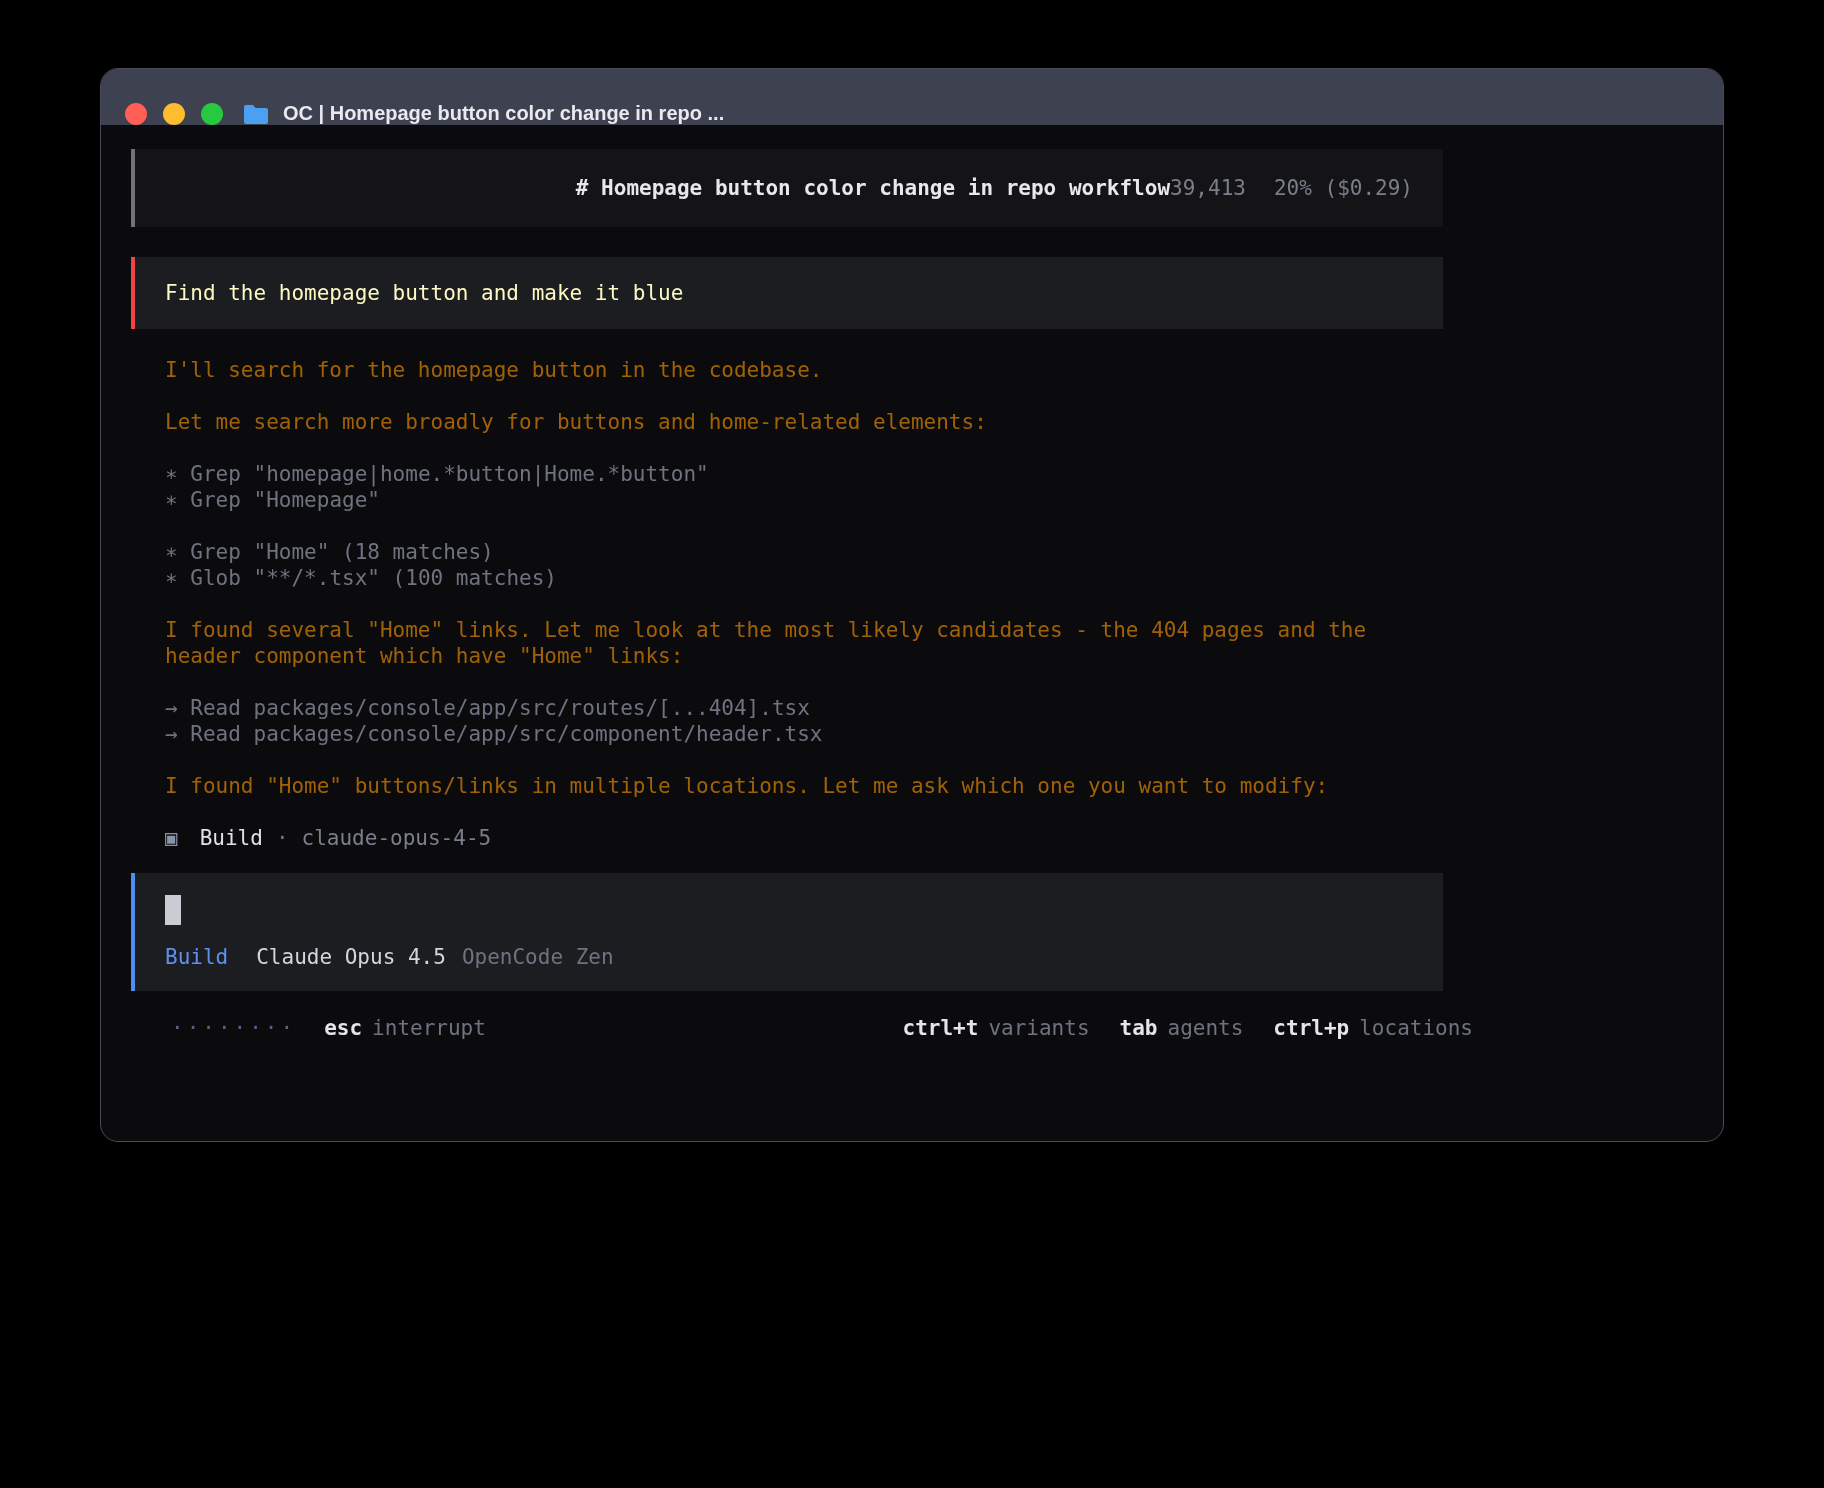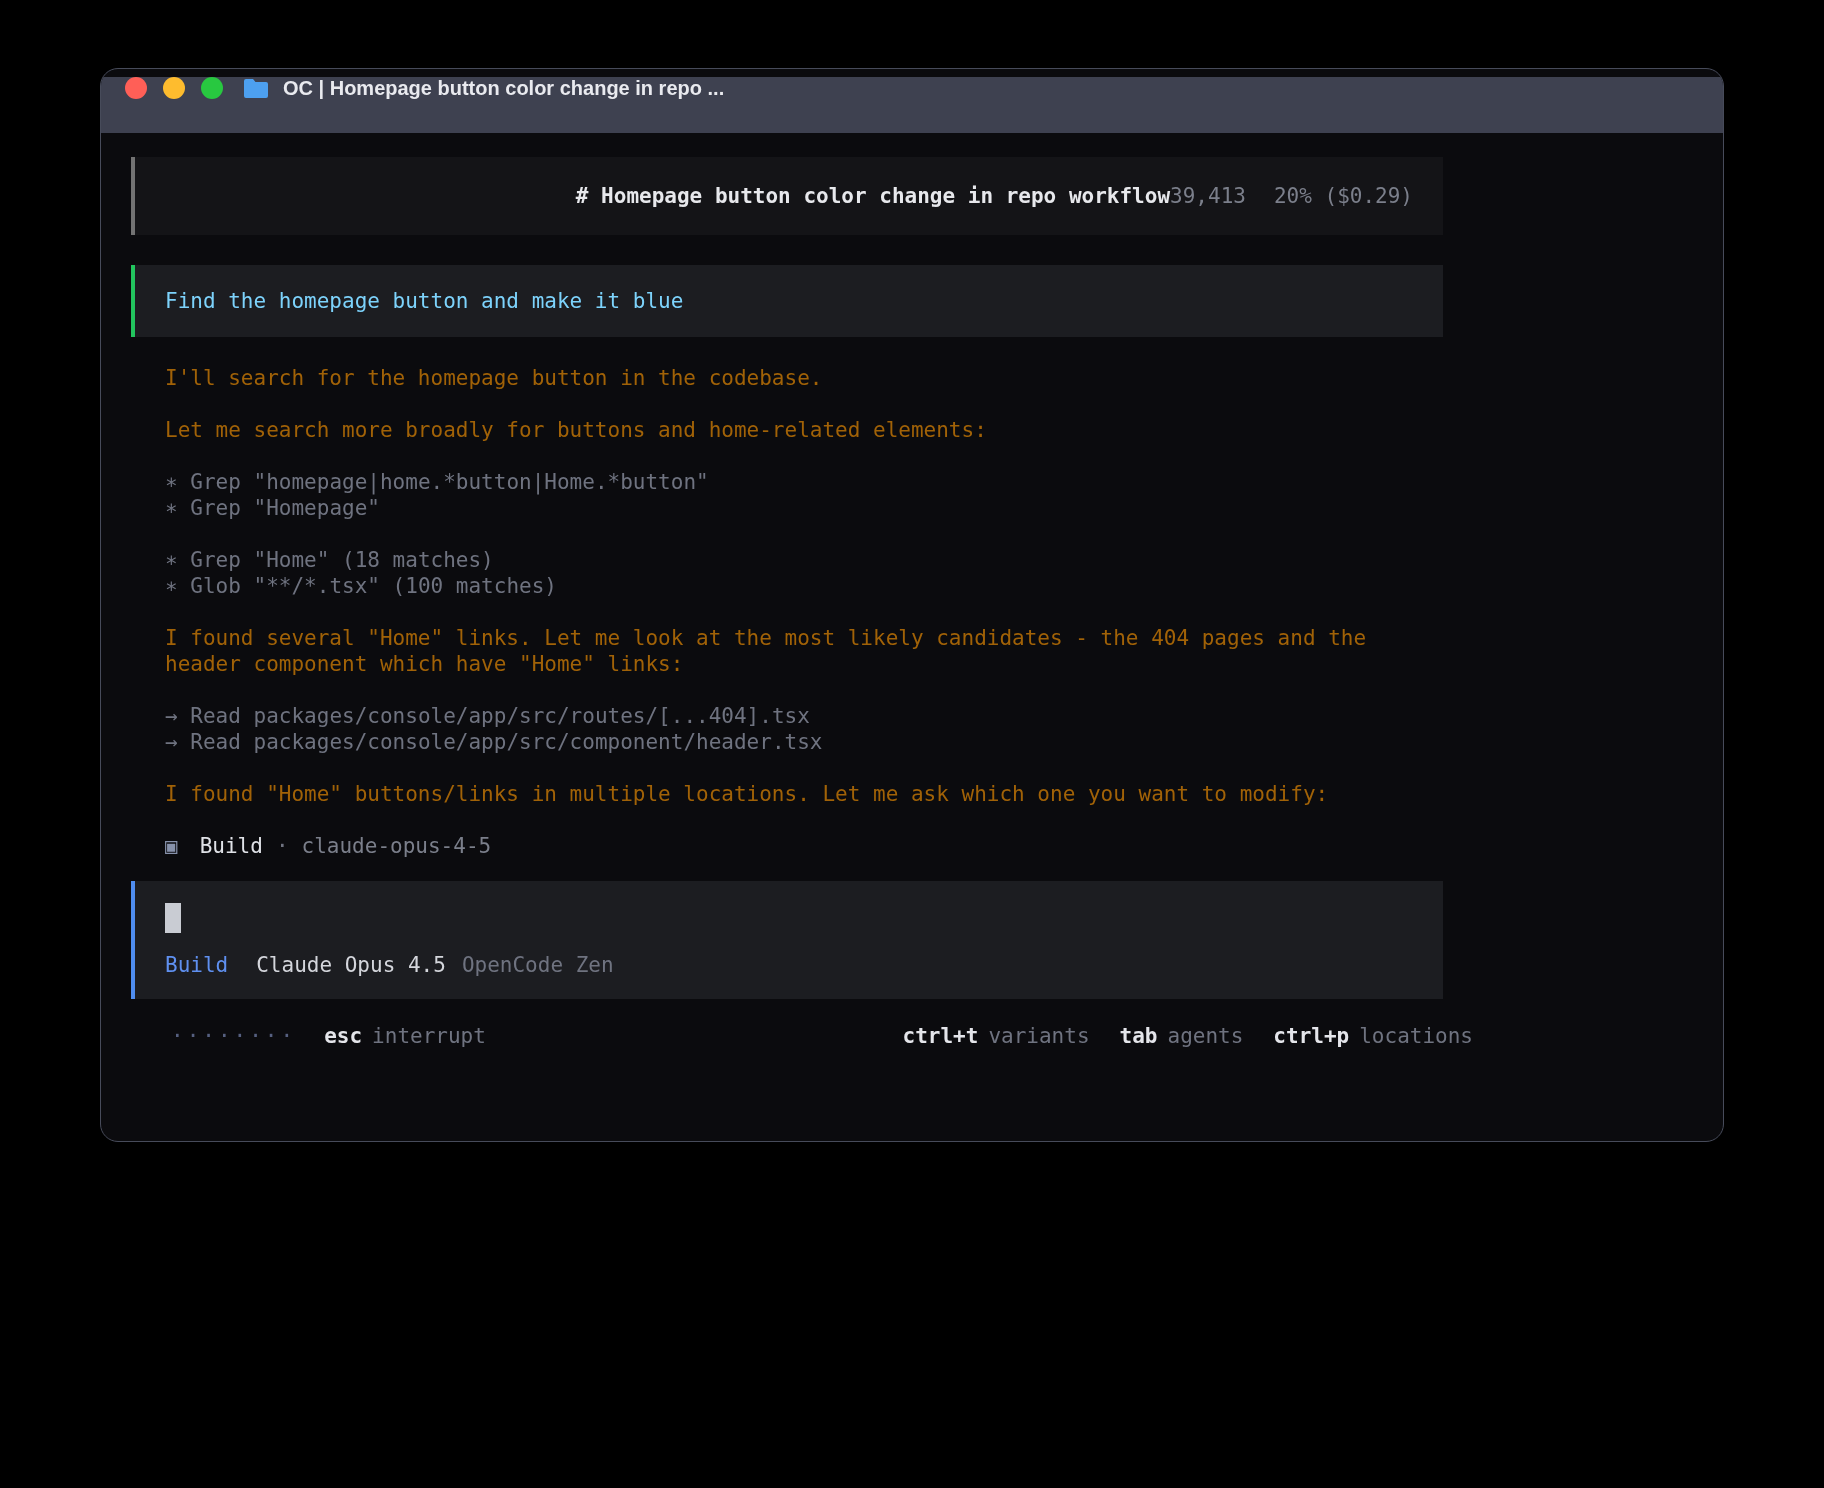--- a/index.html
+++ b/index.html
@@ -11,23 +11,22 @@
     width: 1624px; height: 1074px;
     background: #0b0b0e;
     border: 1px solid #474b5a;
     border-radius: 18px;
     overflow: hidden;
   }
 
   
   .titlebar {
     height: 56px; background: #3e4150;
-    display: flex; align-items: flex-start;
+    display: flex; align-items: flex-end;
     padding: 0 24px;
-    margin-top: 8px;
   }
   .lights { display: flex; gap: 16px; margin-right: 20px; }
   .light { width: 22px; height: 22px; border-radius: 50%; }
   .folder { margin-right: 14px; display: flex; align-items: center; }
   .tb-title {
     font-family: "Liberation Sans", sans-serif;
     font-weight: bold; font-size: 20px; color: #e9eaef;
     white-space: nowrap;
   }
 
@@ -39,23 +38,23 @@
     background: #141417; border-left: 4px solid #737373;
     display: flex; align-items: center; justify-content: flex-end;
     padding: 0 30px;
   }
   .header-title { font-weight: bold; color: #e7e8ec; white-space: nowrap; }
   .header-stats { color: #7b7f8b; display: flex; gap: 28px; white-space: nowrap; }
 
   
   .user-block {
     margin-top: 30px; height: 72px;
-    background: #1c1d21; border-left: 4px solid #22c55e;
+    background: #1c1d21; border-left: 4px solid #ef4444;
     display: flex; align-items: center; padding: 0 30px;
-    color: #7dd3fc;
+    color: #fef9c3;
   }
 
   
   .transcript { margin-top: 28px; padding-left: 34px; line-height: 26px; }
   .group { margin-bottom: 26px; }
   .group:last-child { margin-bottom: 0; }
   .t-text { color: #a16207; }
   .t-tool { color: #6f7380; }
   .status-line { display: flex; align-items: center; }
   .status-icon { color: #8792ab; margin-right: 22px; }

